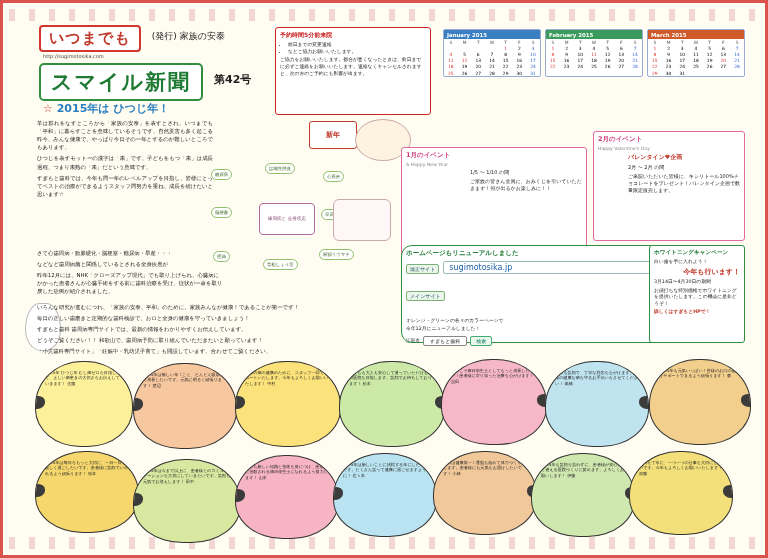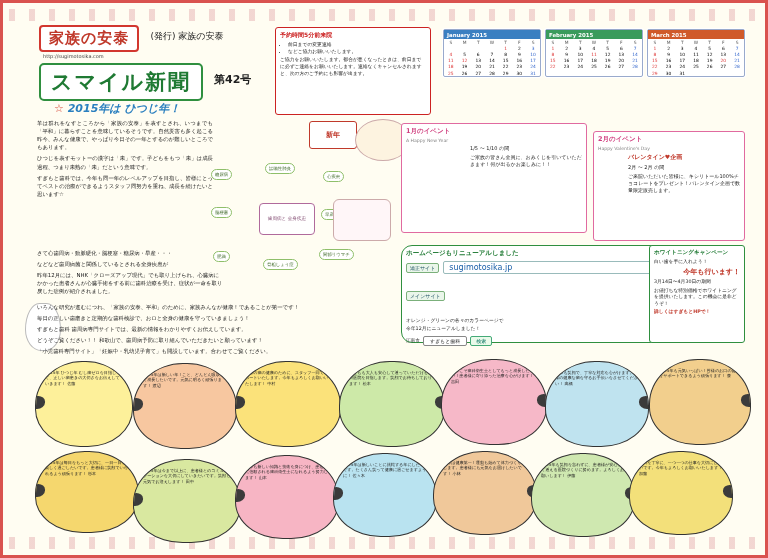--- a/index.html
+++ b/index.html
@@ -52,22 +52,22 @@
   .mast-name{
     display:inline-block;
     border:2px solid #2f8f3f;border-radius:5px;
     background:#fff;padding:3px 10px;margin-top:2px;
     font-size:21px;font-weight:bold;color:#1f7a33;
     letter-spacing:2px;
   }
   .mast-issue{display:inline-block;margin-left:6px;font-size:11px;font-weight:bold;color:#222;vertical-align:6px;}
 
   .headline{
-    position:absolute;left:51px;top:98px;
-    font-size:11px;font-weight:bold;color:#2a7fbf;font-style:italic;
+    position:absolute;left:40px;top:98px;
+    font-size:11px;font-weight:bold;color:#2a7fbf;
   }
   .headline .dot{color:#d84f3f;}
 
   .body-col{
     position:absolute;left:34px;top:116px;width:176px;
     font-size:5.4px;line-height:1.5;color:#222;text-align:justify;
   }
   .body-col p{margin:0 0 3px 0;}
 
   .body-col2{
@@ -132,33 +132,33 @@
   .notice p{margin:2px 0 0 0;font-size:4.8px;line-height:1.4;color:#222;}
 
   
   .ev{
     position:absolute;border:1px solid #d04f8f;border-radius:3px;background:#fff;
     box-sizing:border-box;padding:3px 4px;
   }
   .ev h4{margin:0 0 2px 0;font-size:6.5px;font-weight:bold;}
   .ev .ev-sub{font-size:4.6px;color:#888;margin-bottom:2px;}
   .ev p{margin:0 0 2px 0;font-size:5px;line-height:1.4;color:#222;}
-  .ev-jan{left:398px;top:120px;width:186px;height:110px;border-color:#e06aa0;}
+  .ev-jan{left:398px;top:144px;width:186px;height:110px;border-color:#e06aa0;}
   .ev-feb{left:590px;top:128px;width:152px;height:110px;border-color:#e06aa0;}
   .ev-jan h4{color:#d03f7f;}
   .ev-feb h4{color:#d03f7f;}
 
   
   .web{
     position:absolute;left:398px;top:242px;width:277px;height:98px;
     border:1px solid #2f8f3f;border-radius:11px;background:#fff;
     box-sizing:border-box;padding:3px 4px;
   }
   .web h4{margin:0 0 3px 0;font-size:6.5px;color:#1f7a33;font-weight:bold;}
-  .web .row{display:flex;align-items:center;margin-bottom:17px;}
+  .web .row{display:flex;align-items:flex-end;margin-bottom:17px;}
   .web .lbl{
     font-size:5px;background:#eaf6ea;border:1px solid #7bb07b;border-radius:2px;
     padding:1px 3px;margin-right:4px;white-space:nowrap;color:#256;
   }
   .web .url{
     font-size:8px;color:#1a5fa8;border:1px solid #9bb;border-radius:2px;
     background:#fff;padding:1px 5px;flex:1;
   }
   .web p{margin:2px 0 0 0;font-size:4.8px;line-height:1.35;color:#222;}
   .searchrow{display:flex;align-items:center;gap:3px;margin-top:3px;}
@@ -219,21 +219,21 @@
     border:1px solid #caa;border-radius:6px;background:#fff6f8;
   }
 </style>
 </head>
 <body>
 
 <div class="page">
   <div class="border-deco"></div>
 
   <div class="masthead">
-    <span class="mast-title">家族の安泰</span>
+    <span class="mast-title">いつまでも</span>
     <span class="mast-sub">(発行) 家族の安泰</span>
     <div class="mast-url">http://sugimotosika.com</div>
     <span class="mast-name">スマイル新聞</span>
     <span class="mast-issue">第42号</span>
   </div>
 
   <div class="headline">
     <span class="dot">☆</span>
     <span>2015年は ひつじ年！</span>
   </div>

